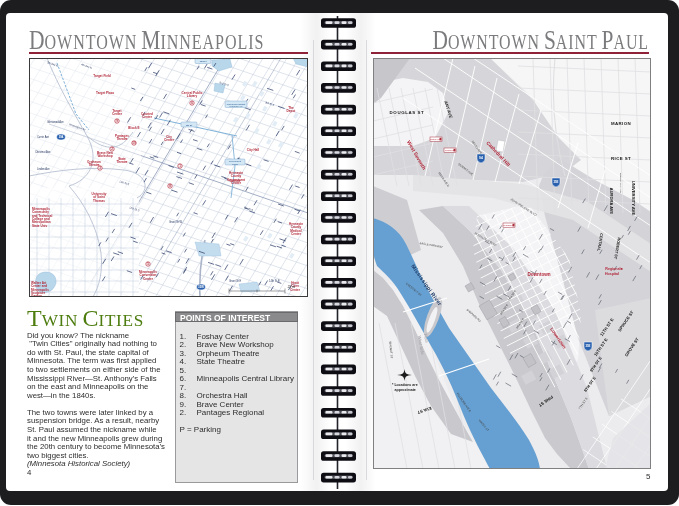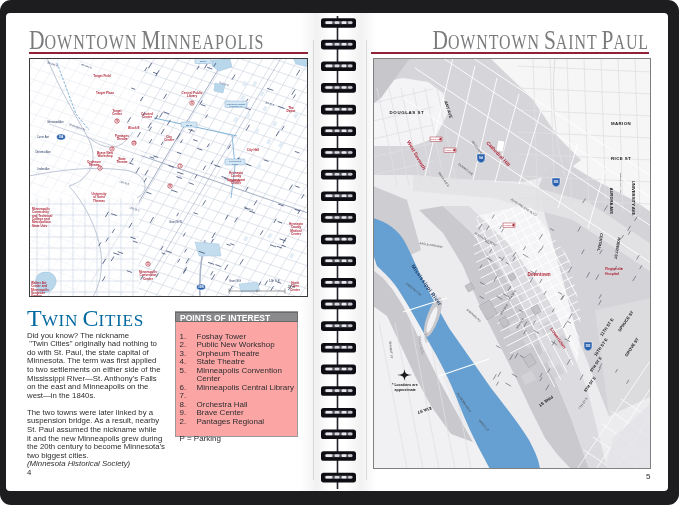--- a/index.html
+++ b/index.html
@@ -409,21 +409,21 @@
       <line x1="200" y1="233" x2="256" y2="233"></line>
       <line x1="200" y1="230.5" x2="200" y2="235.5"></line>
       <line x1="256" y1="230.5" x2="256" y2="235.5"></line>
       <line x1="228" y1="231.5" x2="228" y2="234.5"></line>
     </g>
 <text x="258" y="230" font-size="3" fill="#333" font-family="Liberation Sans, sans-serif">.25 mi</text>
 
 <rect x="0.5" y="0.5" width="278" height="238" fill="none" stroke="#3a3a3a" stroke-width="1"></rect>
 </svg>
 
-<div class="abs" style="left:27px;top:306px;line-height:1;color:#0369a1;font-family:'Liberation Serif',serif;white-space:nowrap;"><span style="font-size:24px;">T</span><span style="font-size:17.2px;letter-spacing:0.7px;">WIN</span><span style="font-size:17.2px;">&nbsp;</span><span style="font-size:24px;">C</span><span style="font-size:17.2px;letter-spacing:0.7px;">ITIES</span></div>
+<div class="abs" style="left:27px;top:306px;line-height:1;color:#4d7c0f;font-family:'Liberation Serif',serif;white-space:nowrap;"><span style="font-size:24px;">T</span><span style="font-size:17.2px;letter-spacing:0.7px;">WIN</span><span style="font-size:17.2px;">&nbsp;</span><span style="font-size:24px;">C</span><span style="font-size:17.2px;letter-spacing:0.7px;">ITIES</span></div>
 
 <div class="abs" style="left:27px;top:331.8px;width:160px;font-size:7.8px;line-height:8.57px;color:#2d2d2f;">
 Did you know? The nickname<br>
 &nbsp;"Twin Cities" originally had nothing to<br>
 do with St. Paul, the state capital of<br>
 Minnesota. The term was first applied<br>
 to two settlements on either side of the<br>
 Mississippi River—St. Anthony's Falls<br>
 on the east and Minneapolis on the<br>
 west—in the 1840s.<br>
@@ -431,44 +431,43 @@
 The two towns were later linked by a<br>
 suspension bridge. As a result, nearby<br>
 St. Paul assumed the nickname while<br>
 it and the new Minneapolis grew during<br>
 the 20th century to become Minnesota's<br>
 two biggest cities.<br>
 <span style="font-style:italic;">(Minnesota Historical Society)</span><br>
 4
 </div>
 
-<div class="abs" style="left:174.5px;top:311px;width:123.5px;height:126px;border:1px solid #9a9a9c;background:#fca5a5;">
+<div class="abs" style="left:174.5px;top:311px;width:123.5px;height:172px;border:1px solid #9a9a9c;background:#e5e5e5;">
 
   <div style="height:10.5px;background:#8a8a8c;margin:-0.5px;border:0.5px solid #6a6a6c;color:#ffffff;font-size:8.5px;font-weight:bold;line-height:10px;padding-left:4px;">POINTS OF INTEREST</div>
 
   <div style="padding:11px 2px 0 4px;font-size:8px;line-height:8.5px;color:#2d2d2f;">
     <div style="display:flex;">
         <span style="width:17px;flex-shrink:0;">1.</span>
-        <span>Foshay Tower</span>
+        <span>Foshay Center</span>
       </div>
     <div style="display:flex;">
         <span style="width:17px;flex-shrink:0;">2.</span>
-        <span>Public New Workshop</span>
+        <span>Brave New Workshop</span>
       </div>
     <div style="display:flex;">
         <span style="width:17px;flex-shrink:0;">3.</span>
         <span>Orpheum Theatre</span>
       </div>
     <div style="display:flex;">
         <span style="width:17px;flex-shrink:0;">4.</span>
         <span>State Theatre</span>
       </div>
     <div style="display:flex;">
         <span style="width:17px;flex-shrink:0;">5.</span>
-        <span>Minneapolis Convention Center</span>
       </div>
     <div style="display:flex;">
         <span style="width:17px;flex-shrink:0;">6.</span>
         <span>Minneapolis Central Library</span>
       </div>
     <div style="display:flex;">
         <span style="width:17px;flex-shrink:0;">7.</span>
       </div>
     <div style="display:flex;">
         <span style="width:17px;flex-shrink:0;">8.</span>

